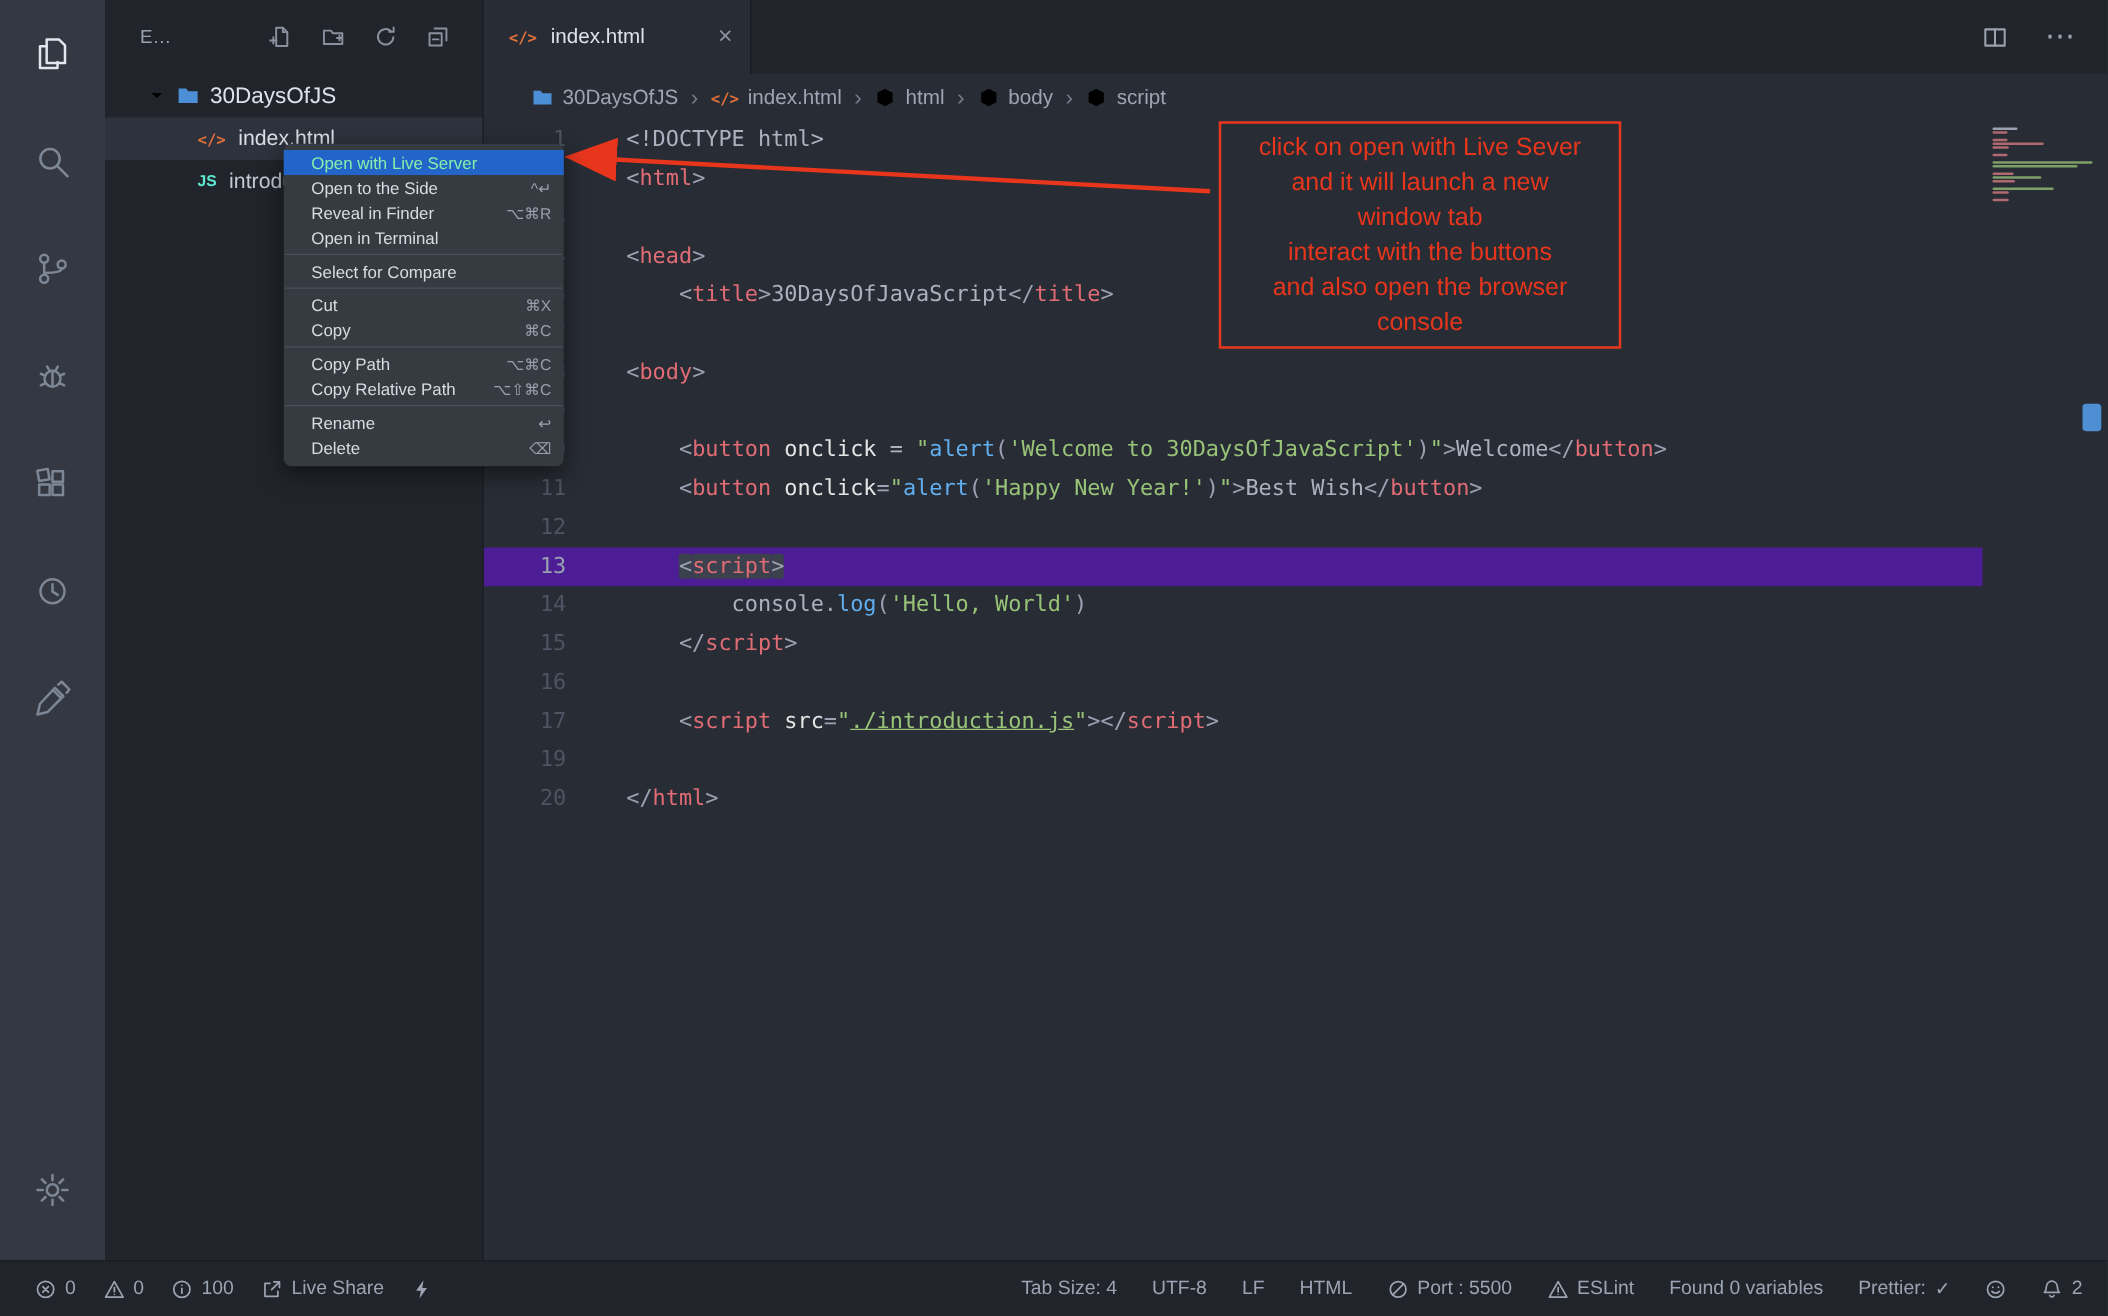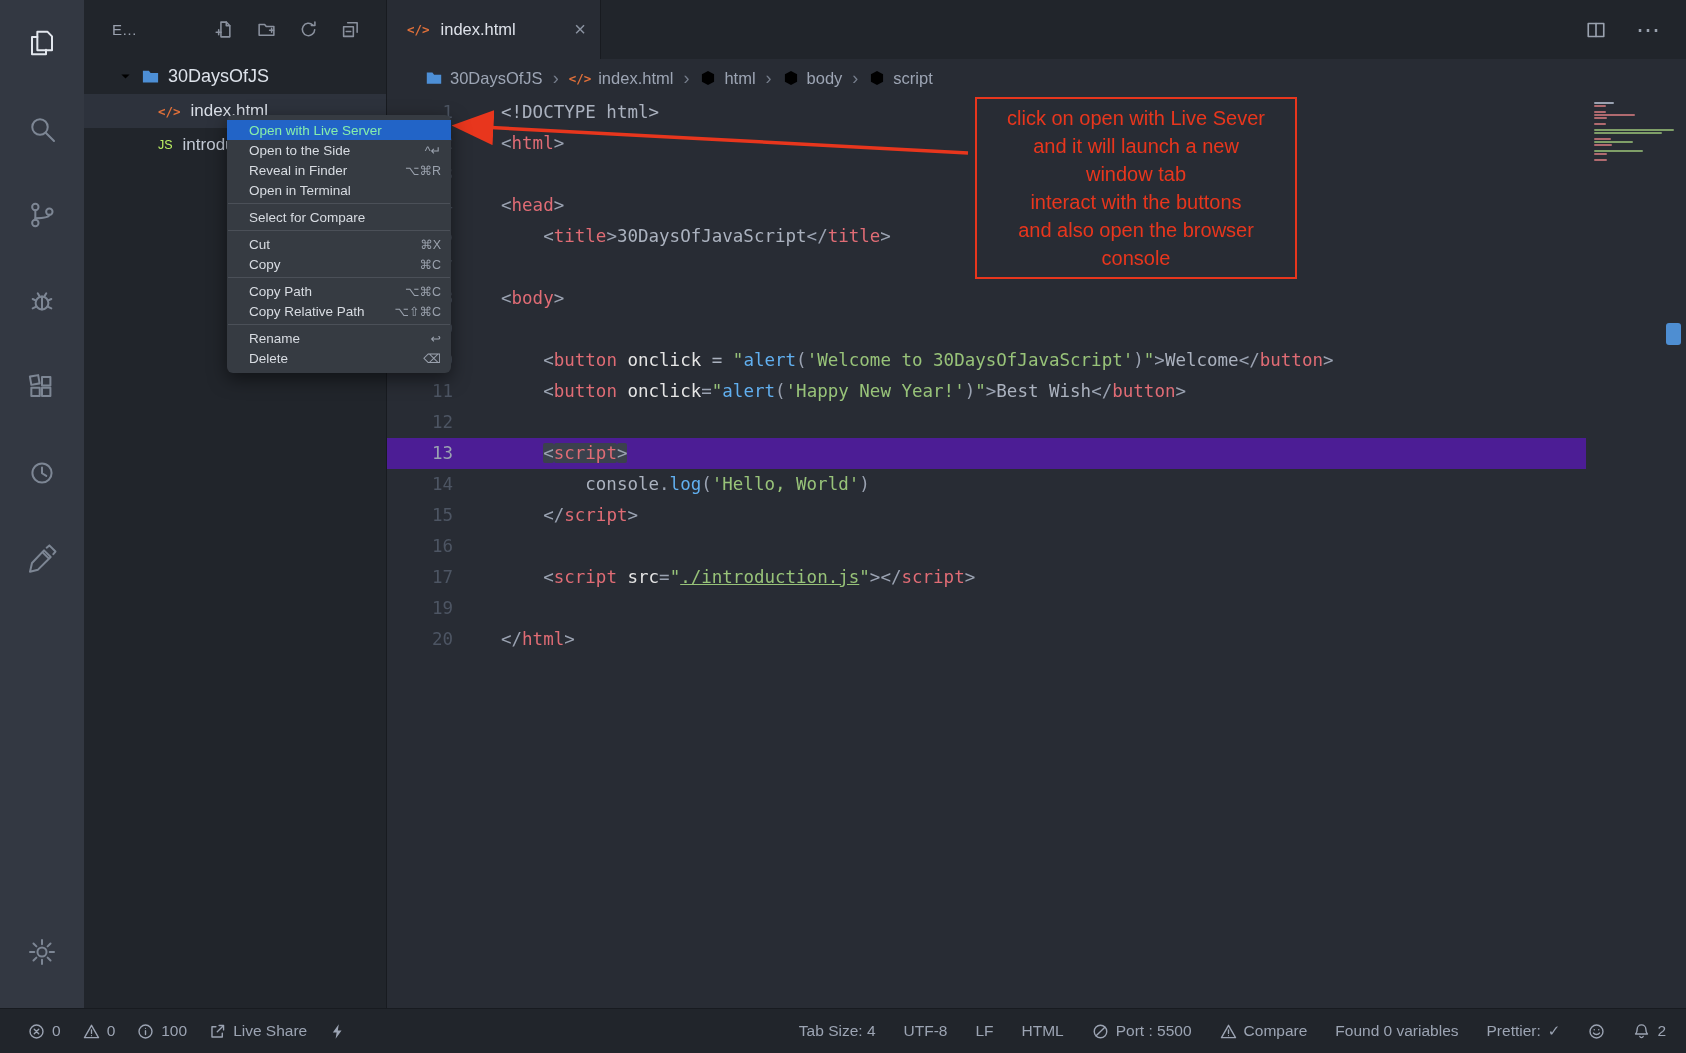--- a/index.html
+++ b/index.html
@@ -18,21 +18,21 @@
   .x-head{height:58px;display:flex;align-items:center;padding:0 26px 0 28px}
   .x-title{font-size:15px;color:#9aa1ae;flex:1}
   .x-tools{display:flex;gap:23px}
   .x-tool{width:19px;height:19px;color:#8a919e;cursor:pointer;display:inline-flex}
   .x-root{height:36px;display:flex;align-items:center;gap:8px;padding-left:34px;font-size:18px;color:#dde2ea;cursor:pointer}
   .x-chev{width:15px;height:15px;color:#aeb5c0;display:inline-flex}
   .x-foldericon{width:19px;height:19px;display:inline-flex}
   .file-row{height:34px;display:flex;align-items:center;gap:10px;padding-left:74px;font-size:17px;color:#c3cad6;cursor:pointer;white-space:nowrap}
   .file-row.selected{background:#2d323c;color:#d9dee7}
   .fi-html{color:#e0703a;font-family:"DejaVu Sans Mono",monospace;font-size:12.5px;font-weight:bold}
-  .fi-js{color:#bef264;font-size:12.5px;font-weight:normal}
+  .fi-js{color:#5eead4;font-size:12.5px;font-weight:bold}
   
   .editor{flex:1;display:flex;flex-direction:column;min-width:0;background:#282c34}
   .tabbar{height:59px;background:#21252b;display:flex;align-items:stretch;flex:none}
   .tab{width:214px;background:#282c34;display:flex;align-items:center;gap:11px;padding:0 14px 0 20px;font-size:16.5px;color:#dde1e9;border-right:1px solid #181b20;cursor:pointer}
   .tab-close{margin-left:auto;font-size:20px;color:#8b93a1;cursor:pointer}
   .tab-actions{margin-left:auto;display:flex;align-items:center;gap:30px;padding-right:26px;color:#9aa2af}
   .ta-split{width:20px;height:20px;cursor:pointer;display:inline-flex}
   .ta-more{font-size:24px;cursor:pointer}
   .breadcrumbs{height:38px;display:flex;align-items:center;padding-left:38px;font-size:16.5px;color:#9da5b4;gap:10px;flex:none}
   .bc-item{display:flex;align-items:center;gap:7px;cursor:pointer}
@@ -366,21 +366,21 @@
         <span>Port : 5500</span>
       </div>
       <div class="sb-item">
         <span class="ic">
           <svg viewBox="0 0 16 16">
             <path d="M8 2.2L14.6 13.8H1.4z"></path>
             <path d="M8 6.6v3.2"></path>
             <circle cx="8" cy="11.9" r="0.55" fill="currentColor" stroke="none"></circle>
           </svg>
         </span>
-        <span>Compare</span>
+        <span>ESLint</span>
       </div>
       <div class="sb-item">
         <span>Found 0 variables</span>
       </div>
       <div class="sb-item">
         <span>Prettier:</span>
         <span class="chk">✓</span>
       </div>
       <div class="sb-item">
         <span class="ic">

